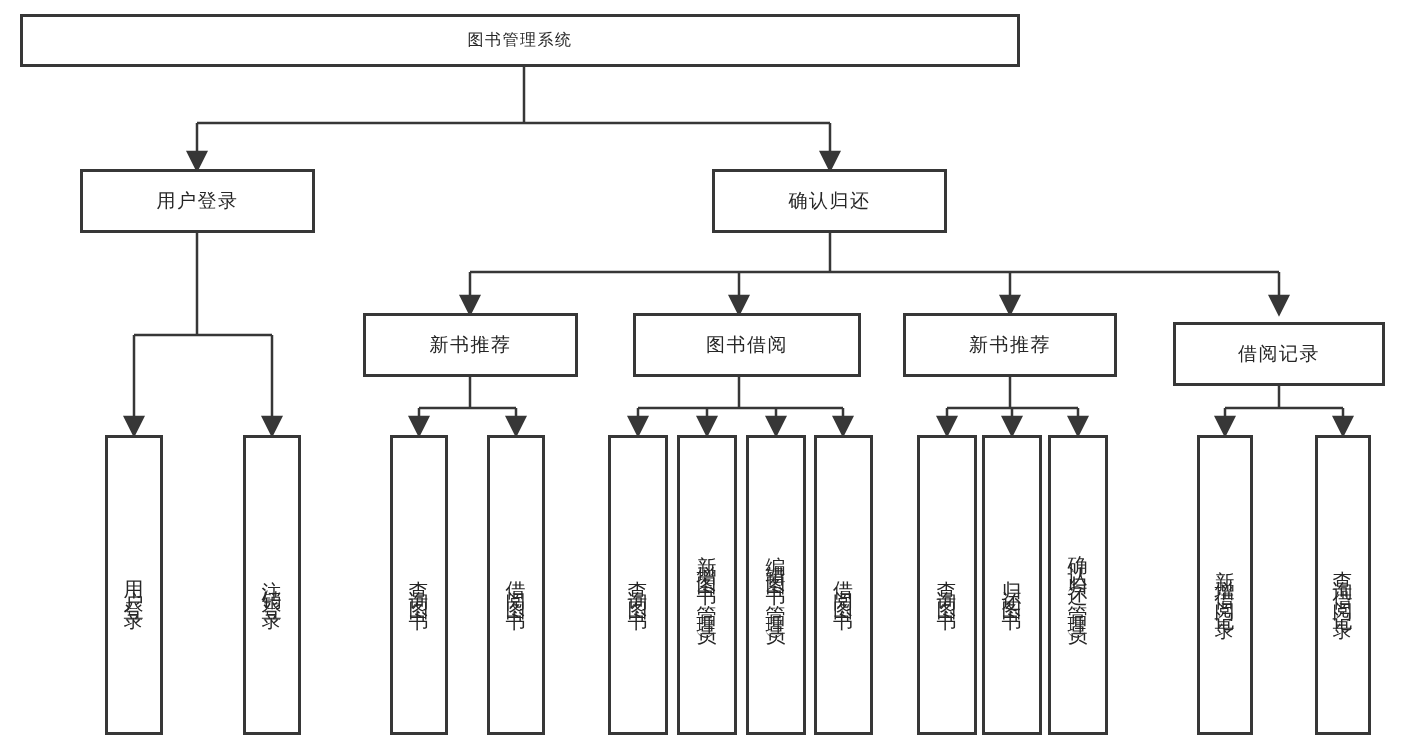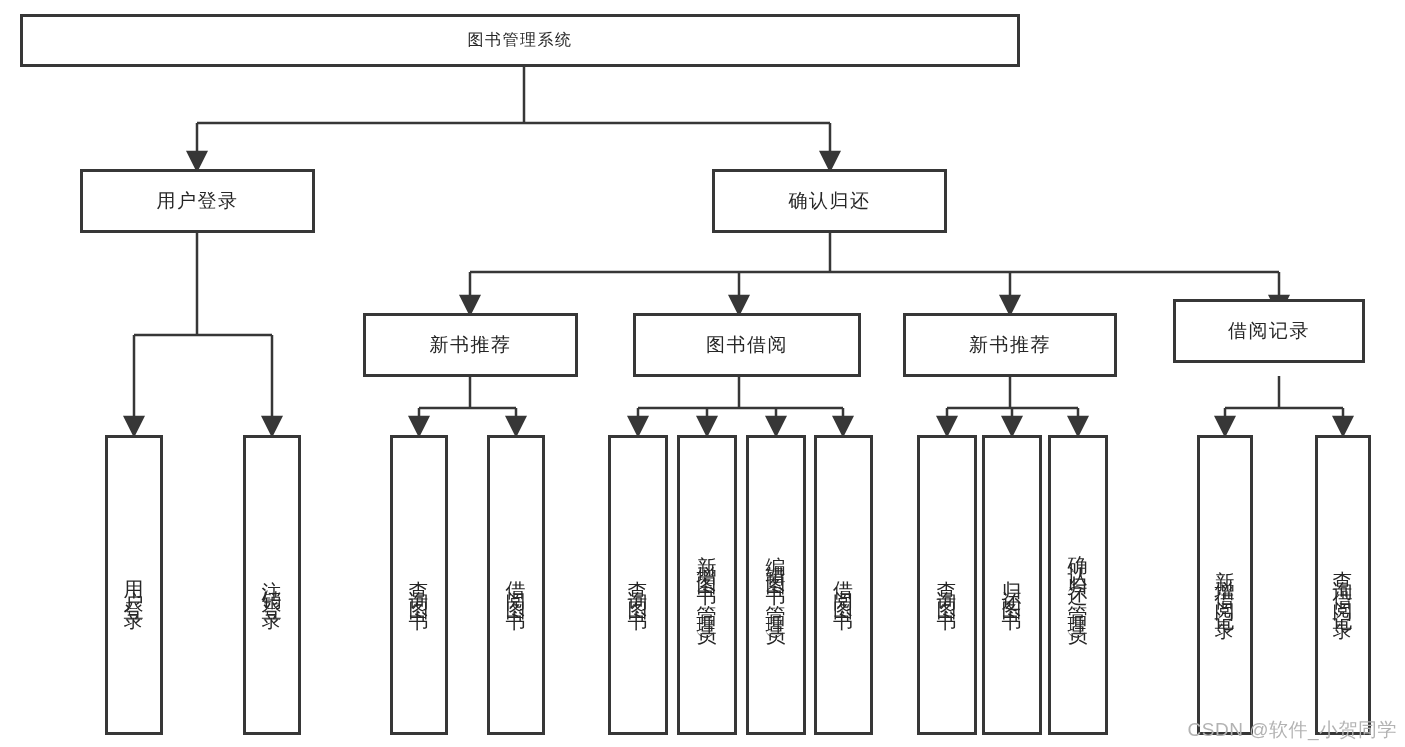--- a/index.html
+++ b/index.html
@@ -143,21 +143,21 @@
 
   <div class="node" style="left:363px; top:313px; width:215px; height:64px;">
     <span class="hlabel">新书推荐</span>
   </div>
   <div class="node" style="left:633px; top:313px; width:228px; height:64px;">
     <span class="hlabel">图书借阅</span>
   </div>
   <div class="node" style="left:903px; top:313px; width:214px; height:64px;">
     <span class="hlabel">新书推荐</span>
   </div>
-  <div class="node" style="left:1173px; top:299px; width:192px; height:64px;">
+  <div class="node" style="left:1173px; top:322px; width:212px; height:64px;">
     <span class="hlabel">借阅记录</span>
   </div>
 
   <div class="node" style="left:105px; top:435px; width:58px; height:300px;">
     <span class="vtext">用户登录</span>
   </div>
   <div class="node" style="left:243px; top:435px; width:58px; height:300px;">
     <span class="vtext">注销登录</span>
   </div>
 
@@ -191,15 +191,14 @@
     <span class="vtext">确认归还（管理员）</span>
   </div>
 
   <div class="node" style="left:1197px; top:435px; width:56px; height:300px;">
     <span class="vtext">新增借阅记录</span>
   </div>
   <div class="node" style="left:1315px; top:435px; width:56px; height:300px;">
     <span class="vtext">查询借阅记录</span>
   </div>
 
-  <div class="watermark">CSDN @软件_小贺同学</div>
 
 </div>
 
 </body></html>

